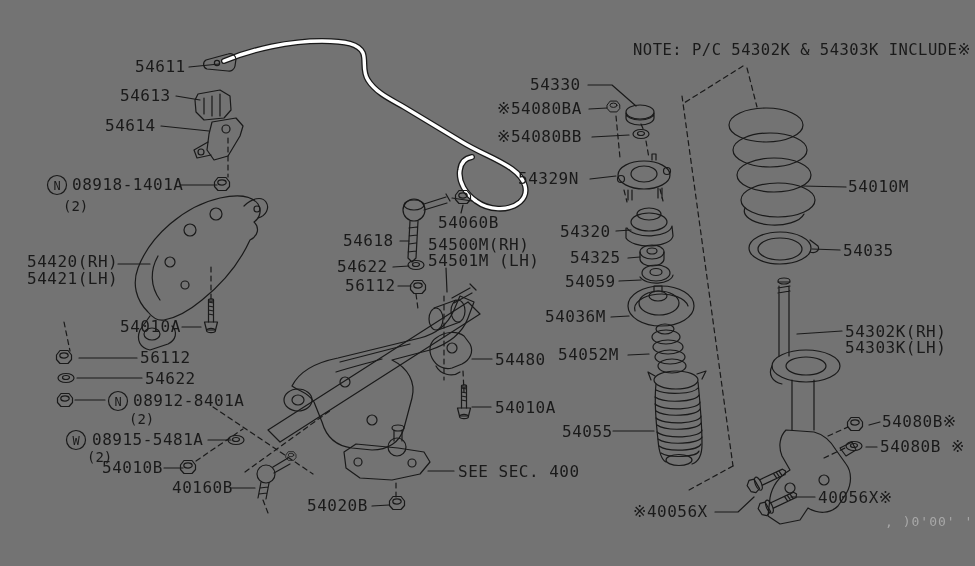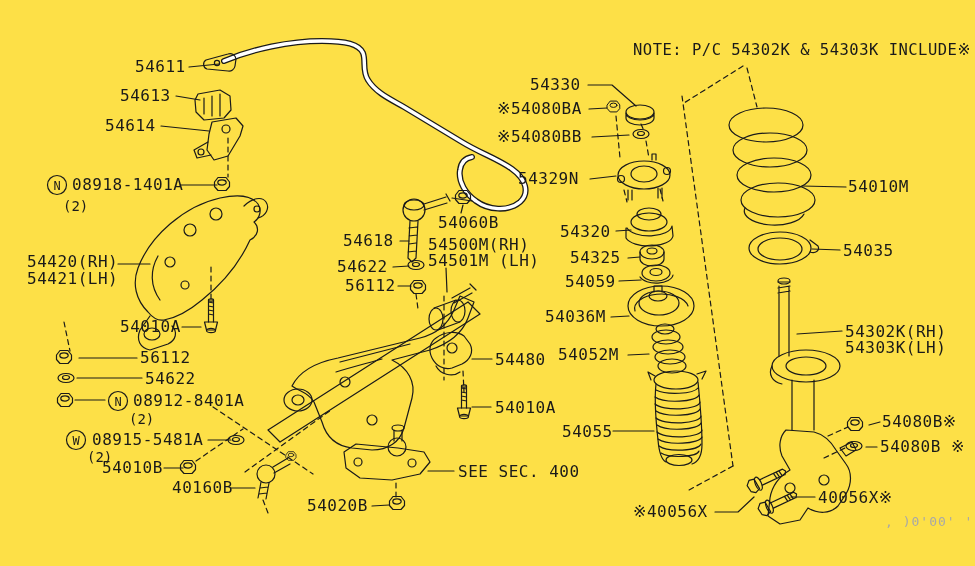--- a/index.html
+++ b/index.html
@@ -1,16 +1,16 @@
 <!DOCTYPE html>
 <html><head>
 <meta charset="utf-8">
 <style>
   html,body{margin:0;padding:0;background:#fff;}
-  #stage{position:relative;width:975px;height:566px;background:#fde047;overflow:hidden;
+  #stage{position:relative;width:975px;height:566px;background:#737373;overflow:hidden;
          font-family:"DejaVu Sans Mono","DejaVu Sans",monospace;}
   svg{position:absolute;left:0;top:0;}
   svg path,svg ellipse,svg circle,svg line,svg polyline{fill:none;stroke:#1a1a1a;stroke-width:1.2;
       stroke-linecap:round;stroke-linejoin:round;}
   .lead{stroke-width:1.1;}
   .dash{stroke-width:1.1;stroke-dasharray:5 4;}
   .bar-outer{stroke-width:6;}
   .bar-inner{stroke:#ffffff;stroke-width:3.4;}
   text{font-family:"DejaVu Sans Mono","DejaVu Sans",monospace;fill:#1a1a1a;stroke:none;}
   .lbl{font-size:16px;letter-spacing:0.5px;}

